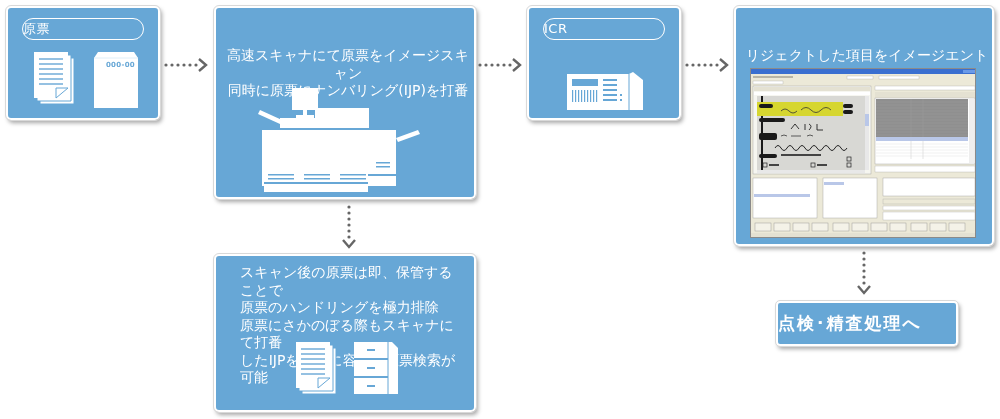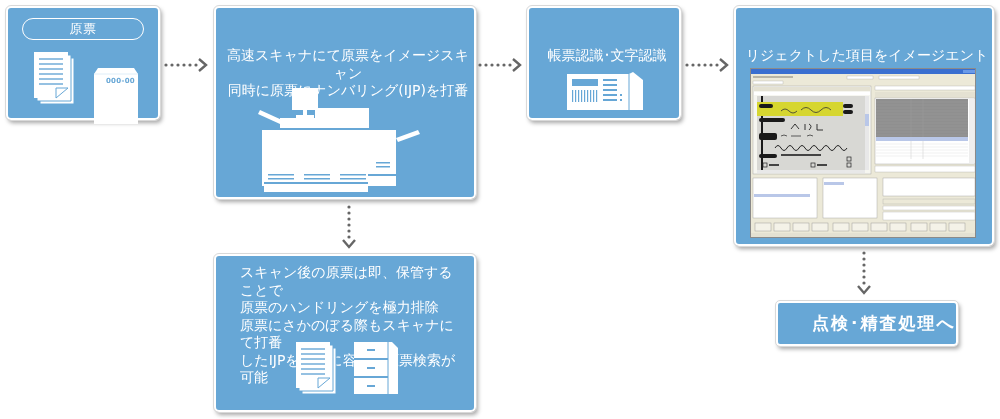--- a/index.html
+++ b/index.html
@@ -16,21 +16,20 @@
   }
   .pill {
     position: absolute;
     left: 14px; right: 14px; top: 10px;
     height: 22px;
     border: 1.5px solid #ffffff;
     border-radius: 11px;
     color: #ffffff;
     font-size: 13px;
     line-height: 19px;
-    text-align: center;
     letter-spacing: 0.5px;
   }
   .desc {
     position: absolute;
     left: 0; right: 0;
     color: #ffffff;
     font-size: 14px;
     line-height: 17.5px;
     text-align: center;
     white-space: pre-line;
@@ -45,21 +44,21 @@
     position: absolute;
     left: 776px; top: 301px; width: 182px; height: 45px;
     background: #67a7d6;
     border: 2px solid #ffffff;
     outline: 1px solid #d9d9d9;
     border-radius: 4px;
     box-shadow: 2px 3px 4px rgba(0,0,0,0.35);
     color: #ffffff;
     font-size: 17px;
     font-weight: bold;
-    text-align: right;
+    text-align: left;
     line-height: 40px;
     letter-spacing: 2px;
   }
   svg { display: block; }
 </style>
 </head>
 <body>
 
 <div class="box" style="left:6px; top:6px; width:154px; height:114px;">
   <div class="pill">原票</div>
@@ -72,21 +71,21 @@
       <g stroke="#67a7d6" stroke-width="1.4">
         <line x1="5" y1="7" x2="29" y2="7"></line>
         <line x1="5" y1="12" x2="29" y2="12"></line>
         <line x1="5" y1="17" x2="29" y2="17"></line>
         <line x1="5" y1="22" x2="29" y2="22"></line>
         <line x1="5" y1="27" x2="29" y2="27"></line>
         <line x1="5" y1="32" x2="29" y2="32"></line>
       </g>
     </svg>
   </div>
-  <div style="position:absolute; left:86px; top:60px;">
+  <div style="position:absolute; left:86px; top:44px;">
     <svg width="44" height="56" viewBox="0 0 44 56">
       <path d="M4 0 H40 L44 6 V56 H0 V6 Z" fill="#ffffff"></path>
       <line x1="0" y1="6" x2="44" y2="6" stroke="#dfeef8" stroke-width="1"></line>
     </svg>
     <div style="position:absolute; right:3px; top:9px; font-size:7px; color:#67a7d6; font-weight:bold; letter-spacing:0.3px;">000-00</div>
   </div>
 </div>
 
 <div class="harrow" style="left:163px; top:58px;">
   <svg width="46" height="14" viewBox="0 0 46 14">
@@ -149,21 +148,21 @@
         <circle cx="15" cy="7" r="1.6"></circle>
         <circle cx="21" cy="7" r="1.6"></circle>
         <circle cx="27" cy="7" r="1.6"></circle>
         <circle cx="33" cy="7" r="1.6"></circle>
       </g>
     <polyline points="36,1 43,7 36,13" fill="none" stroke="#666666" stroke-width="2.4"></polyline>
   </svg>
 </div>
 
 <div class="box" style="left:527px; top:6px; width:154px; height:114px;">
-  <div class="desc" style="top:39px;">帳票認識･文字認識</div>
+  <div class="pill">ICR</div>
   <div style="position:absolute; left:38px; top:64px;">
     <svg width="76" height="38" viewBox="0 0 76 38">
       <rect x="0" y="2" width="62" height="36" fill="#ffffff"></rect>
       <polygon points="62,2 66,0 76,8 76,38 62,38" fill="#ffffff"></polygon>
       <line x1="62" y1="2" x2="62" y2="38" stroke="#67a7d6" stroke-width="1"></line>
       <g fill="#67a7d6">
         <rect x="5" y="7" width="26" height="7"></rect>
         <rect x="5" y="18" width="1.2" height="12"></rect>
           <rect x="8" y="18" width="1.2" height="12"></rect>
         <rect x="11" y="18" width="1.2" height="12"></rect>

